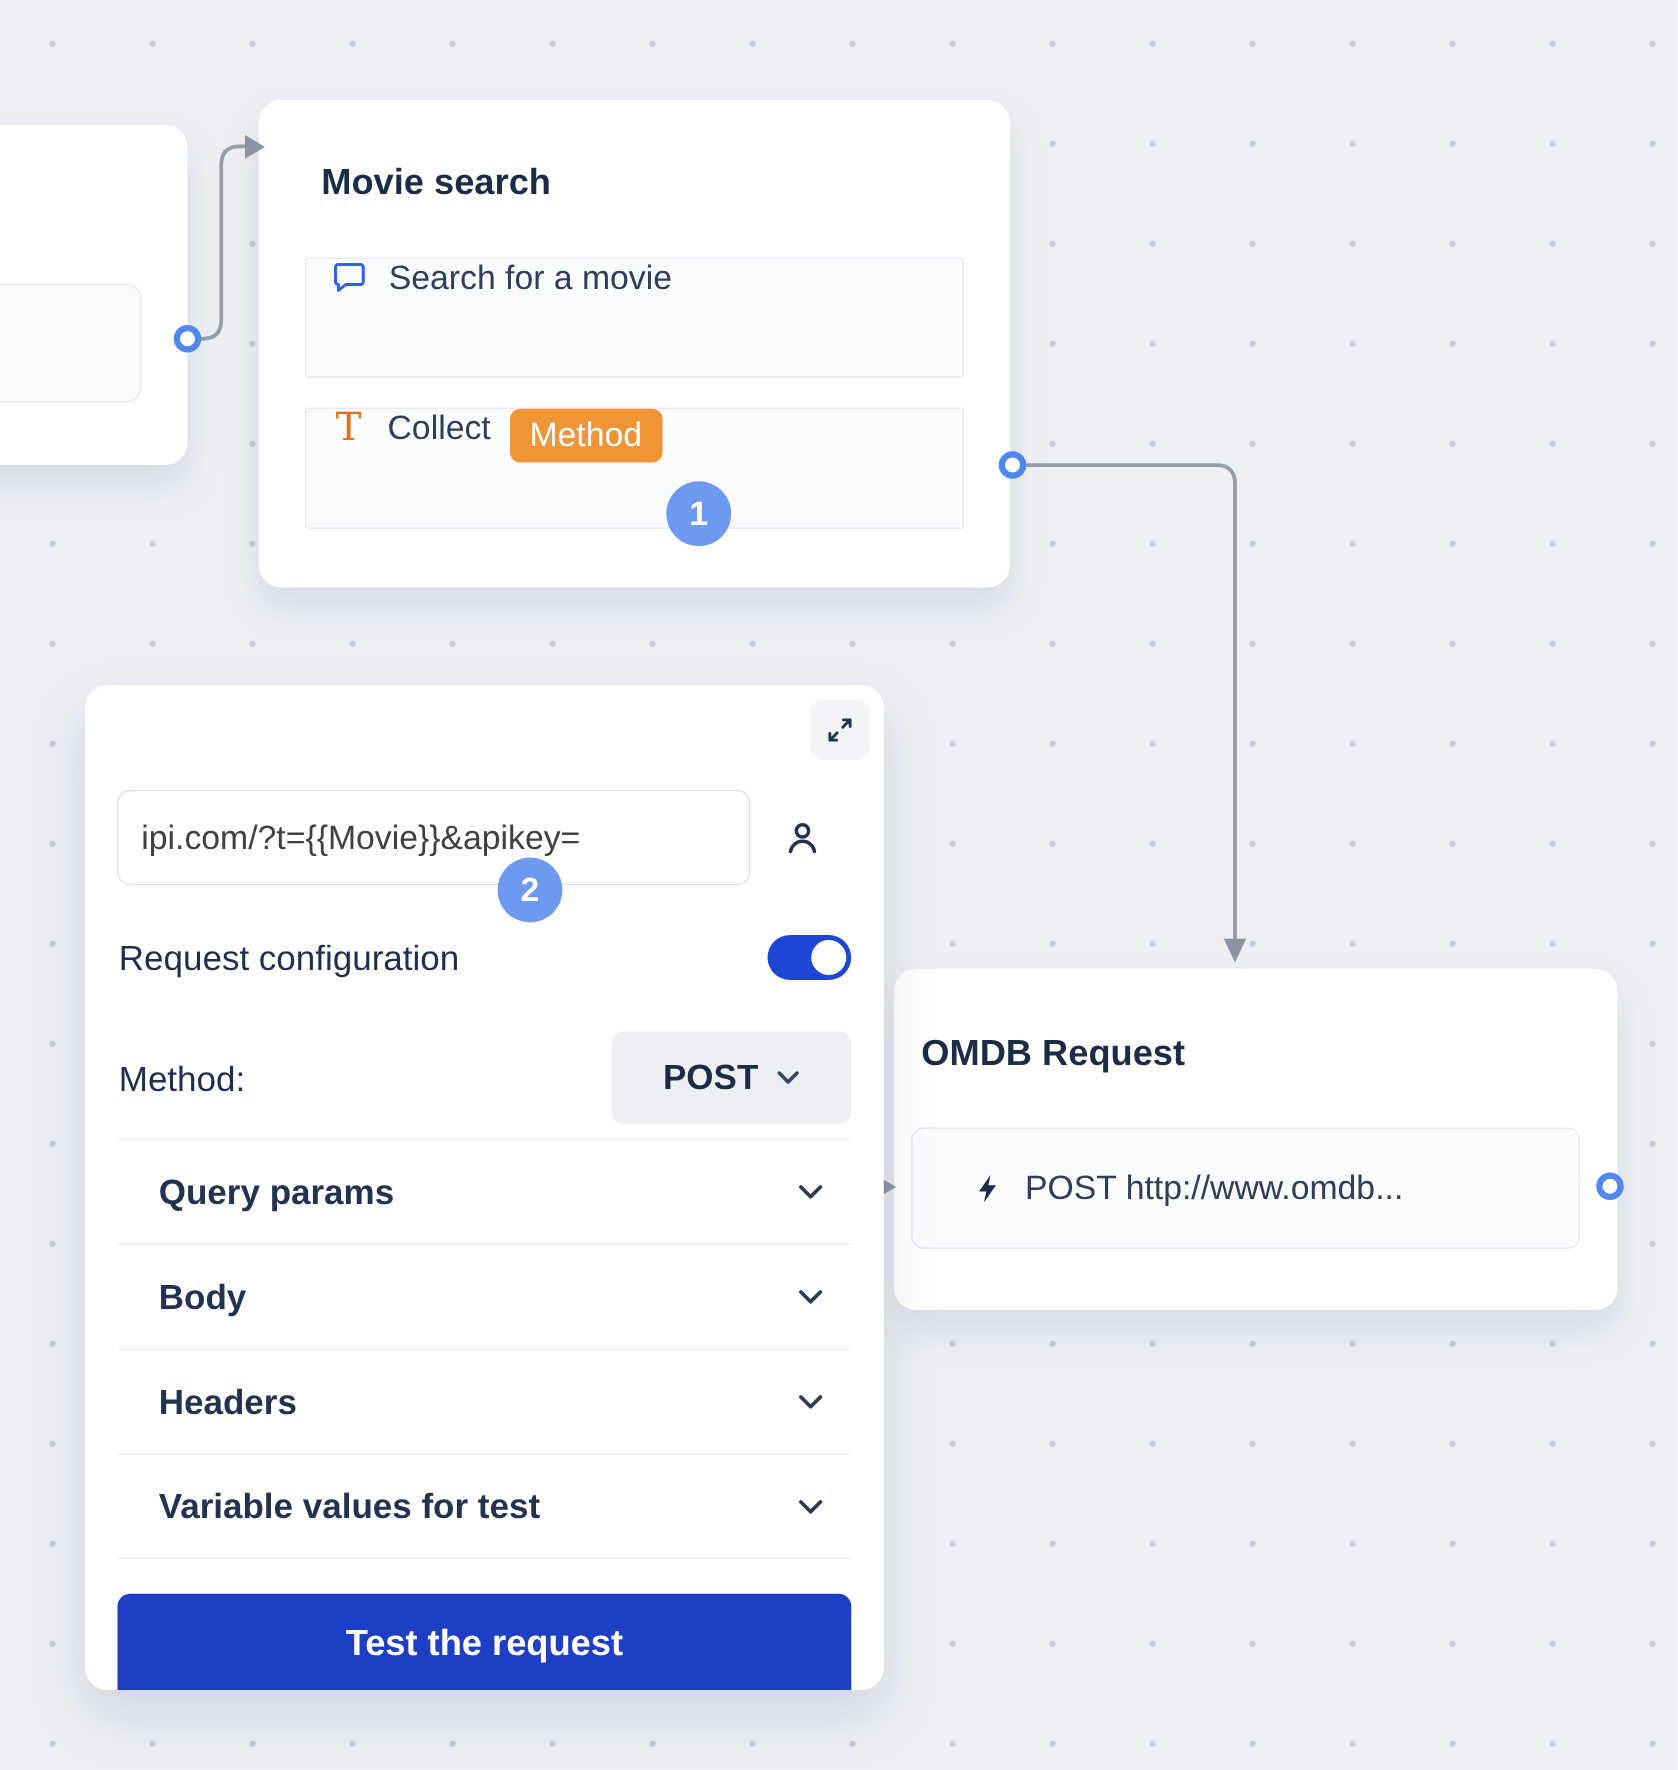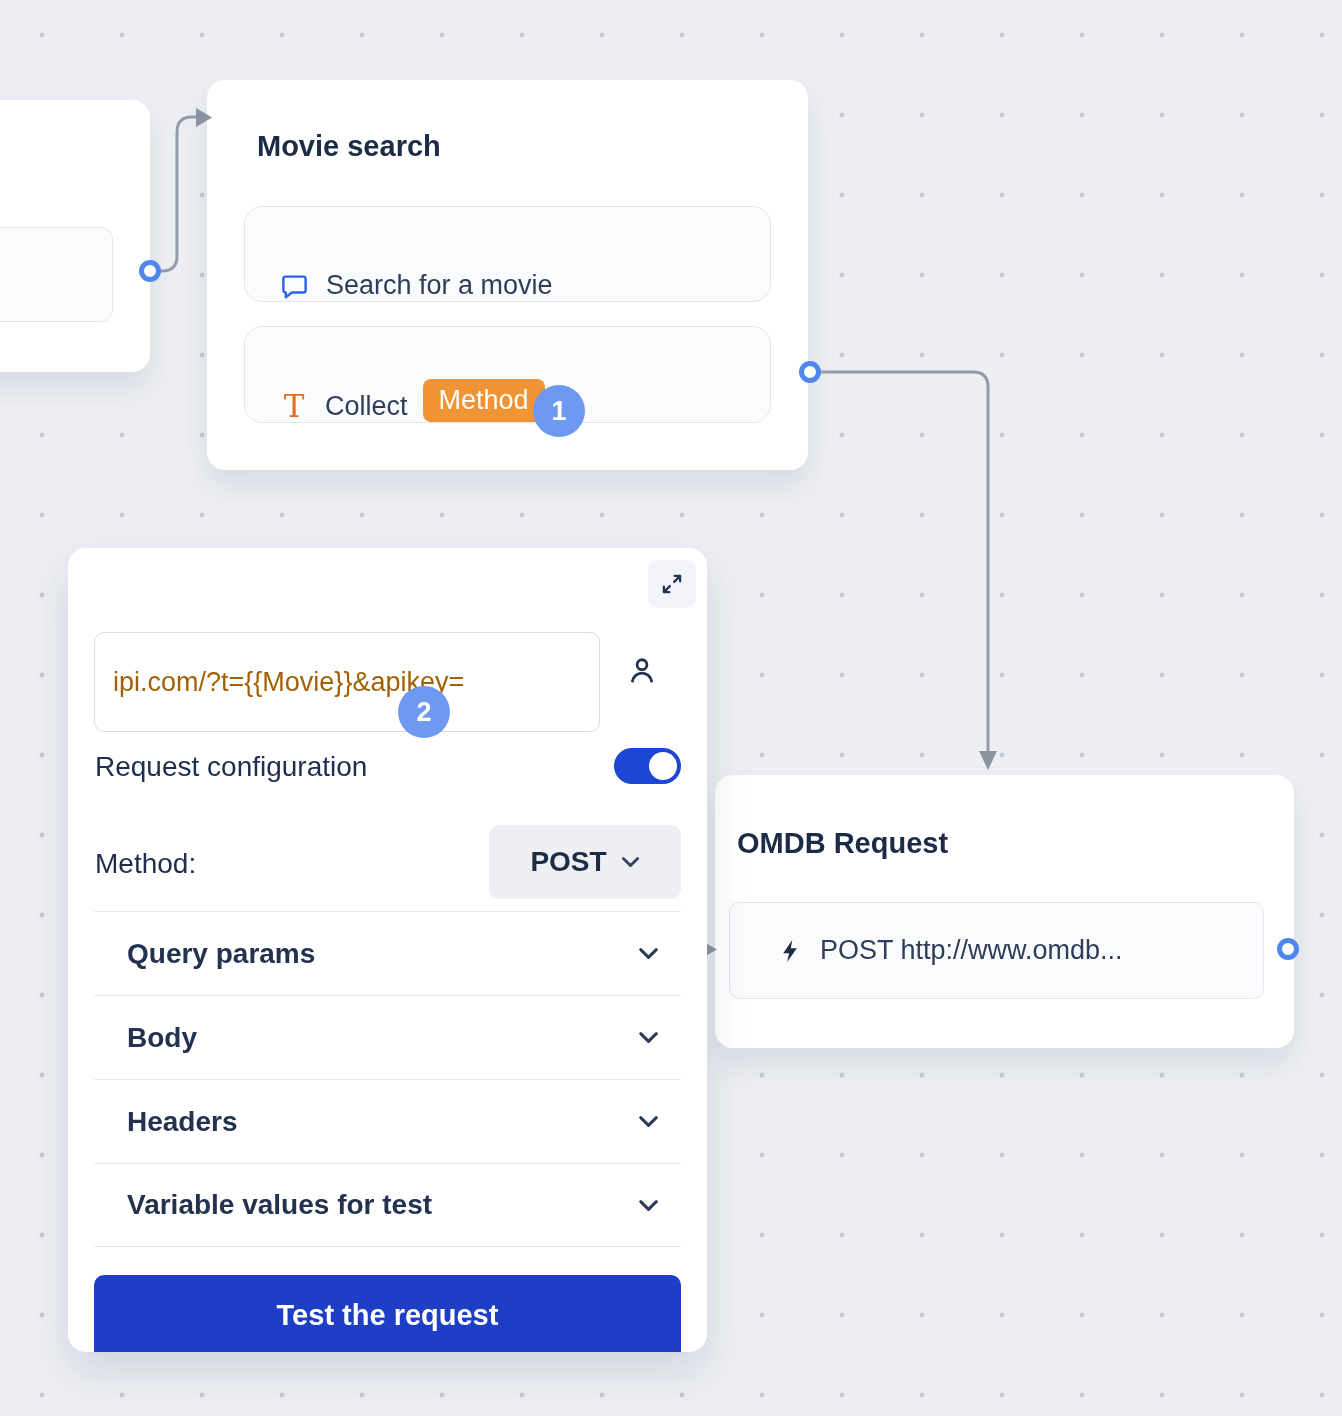--- a/index.html
+++ b/index.html
@@ -28,22 +28,22 @@
   }
 
   
   .movie-card { left:207px; top:80px; width:601px; height:390px; }
   .node-title {
     position:absolute; font-size:29px; font-weight:700; color:#1c2b46;
   }
   .movie-card .node-title { left:50px; top:50px; }
   .node-row {
     position:absolute; left:37px; width:527px; height:96px;
-    background:#fafbfd; border:1.6px solid #e3e6eb; border-radius:18px;
-    display:flex; align-items:flex-end; padding-left:35px; gap:17px;
+    background:#fafbfd; border:1.6px solid #e3e6eb; border-radius:2px;
+    display:flex; align-items:flex-start; padding-left:20px; gap:17px;
     font-size:27px; color:#2e3d58;
   }
   .movie-row-1 { top:126px; }
   .movie-row-2 { top:246px; height:97px; }
   .t-icon {
     font-family:"DejaVu Serif", serif; font-size:31px; color:#e2711d;
     line-height:1; width:28px; text-align:center;
   }
   .var-badge {
     background:#f09436; color:#ffffff; border-radius:8px;
@@ -81,23 +81,23 @@
     position:absolute; left:68px; top:548px; width:639px; height:804px;
     background:#ffffff; border-radius:18px; overflow:hidden;
     box-shadow:0 20px 44px rgba(30,42,73,0.13); z-index:4;
   }
   .expand-btn {
     position:absolute; left:580px; top:12px; width:48px; height:48px;
     background:#f2f4f7; border-radius:10px;
     display:flex; align-items:center; justify-content:center;
   }
   .url-input {
-    position:absolute; left:26px; top:84px; width:506px; height:100px;
+    position:absolute; left:26px; top:84px; width:506px; height:76px;
     border:1.6px solid #d8dce4; border-radius:10px; background:#ffffff;
-    font-family:"Liberation Sans", sans-serif; font-size:27px; color:#a16207;
+    font-family:"Liberation Sans", sans-serif; font-size:27px; color:#404040;
     padding:0 18px; outline:none; text-overflow:clip; white-space:nowrap; overflow:hidden;
   }
   .person-btn {
     position:absolute; left:546px; top:94px; width:56px; height:56px;
     display:flex; align-items:center; justify-content:center; background:transparent; border:none;
   }
   .adv-label { position:absolute; left:27px; top:203px; font-size:28px; color:#1f2e4e; }
   .toggle {
     position:absolute; left:546px; top:200px; width:67px; height:36px;
     background:#1c46d3; border-radius:18px;

